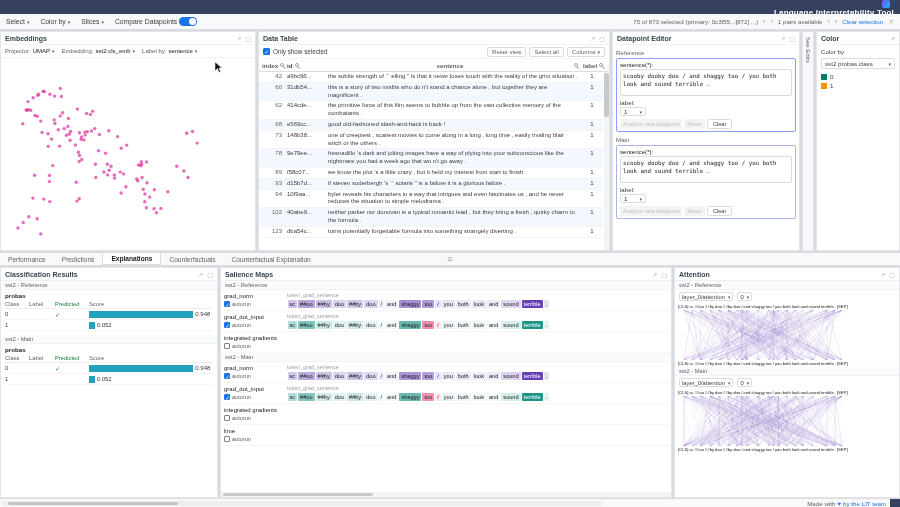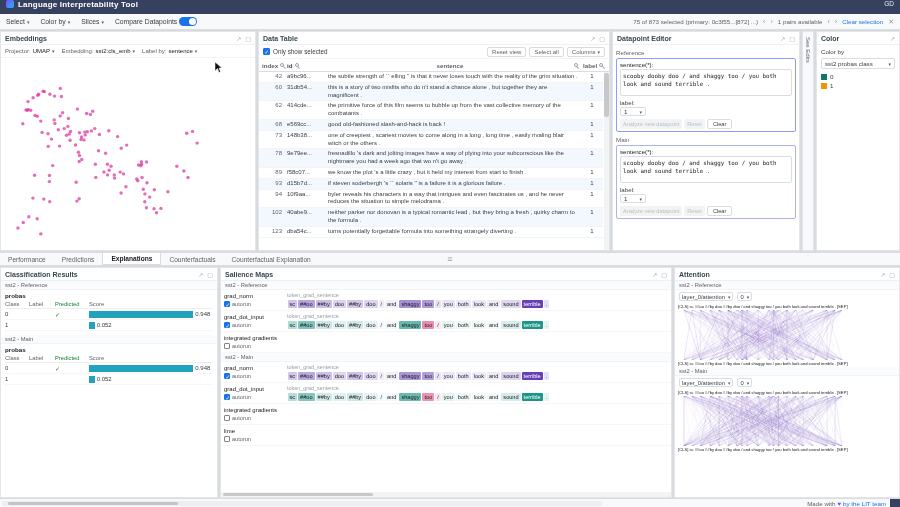--- a/index.html
+++ b/index.html
@@ -1,20 +1,20 @@
 <!DOCTYPE html>
 <html><head>
 <meta charset="utf-8">
 <style>
   *{margin:0;padding:0;box-sizing:border-box;}
   html,body{width:900px;height:507px;overflow:hidden;}
   body{font-family:"Liberation Sans",sans-serif;background:#d7dade;color:#3c4043;position:relative;font-size:7px;}
 
   
-  .app-header{position:absolute;top:0;left:0;right:0;height:14px;background:#36415f;color:#fff;display:flex;align-items:flex-start;padding:0 6px;z-index:9;}
+  .app-header{position:absolute;top:0;left:0;right:0;height:14px;background:#36415f;color:#fff;display:flex;align-items:flex-end;padding:0 6px;z-index:9;flex-direction:column;}
   .app-logo{width:8px;height:8px;border-radius:2px;background:linear-gradient(135deg,#7c4dff,#18b9ff);margin-right:4px;flex:none;}
   .app-title{font-size:8px;font-weight:bold;letter-spacing:.2px;}
   .app-right{margin-left:auto;font-size:6.5px;opacity:.9;}
 
   
   .toolbar{position:absolute;top:14px;left:0;right:0;height:16px;background:#f8f9fa;border-bottom:1px solid #dadce0;display:flex;align-items:center;padding:0 6px;gap:11px;font-size:6.8px;color:#3c4043;z-index:8;}
   .tb-item{display:flex;align-items:center;gap:2px;cursor:pointer;white-space:nowrap;}
   .caret{font-size:5px;color:#5f6368;}
   .toggle{width:18px;height:9px;border-radius:5px;background:#1a73e8;position:relative;flex:none;}
   .toggle::after{content:'';position:absolute;right:1px;top:1px;width:7px;height:7px;border-radius:50%;background:#fff;}

